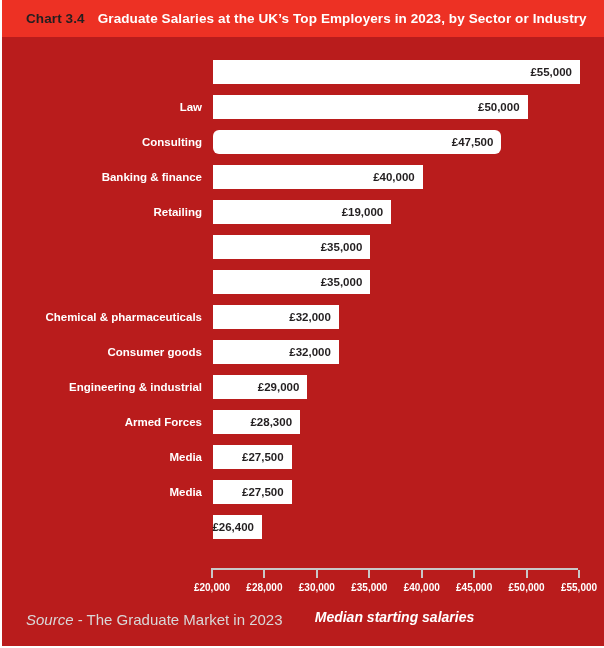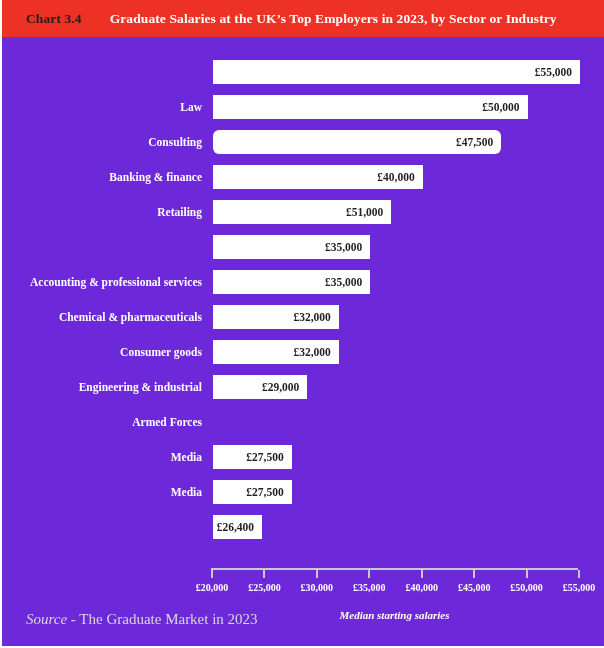--- a/index.html
+++ b/index.html
@@ -5,41 +5,40 @@
   html,body{margin:0;padding:0;}
   body{
     width:604px;height:648px;
     background:#231f20;
     font-family:"Liberation Sans", sans-serif;
     overflow:hidden;
     position:relative;
   }
   #chart-card{
     position:absolute;inset:0;
-    background:#6d28d9;
+    background:#b91c1c;
     border-left:2px solid #ffffff;
     border-bottom:2px solid #ffffff;
     box-sizing:border-box;
     overflow:hidden;
-    font-family:Liberation Serif, serif;
   }
   
   #header-band{
     position:absolute;left:0;top:0;width:604px;height:37px;
     background:#ed3124;
     display:flex;align-items:center;
   }
   #chart-number{
     margin-left:24px;
     color:#231f20;
     font-size:13.5px;font-weight:bold;
     letter-spacing:.1px;white-space:nowrap;
   }
   #chart-title{
-    margin-left:28px;
+    margin-left:13px;
     color:#ffffff;
     font-size:13.5px;font-weight:bold;
     letter-spacing:.1px;white-space:nowrap;
   }
   
   #plot{
     position:absolute;left:0;top:37px;width:604px;height:611px;
   }
   .bar-row{
     position:absolute;left:0;width:604px;height:24px;
@@ -74,21 +73,21 @@
   }
   .tick-label{
     position:absolute;top:545px;
     color:#ffffff;font-size:10px;font-weight:bold;
     text-align:center;white-space:nowrap;
     transform:translateX(-50%);
   }
   #axis-caption{
     position:absolute;left:209px;top:572px;width:367px;
     text-align:center;color:#ffffff;
-    font-size:11px;font-style:italic;font-weight:bold;
+    font-size:14px;font-style:italic;font-weight:bold;
     white-space:nowrap;
   }
   
   #source-note{
     position:absolute;left:24px;top:574px;
     color:#d9d7d7;font-size:15px;white-space:nowrap;
   }
   #source-note .src-word{font-style:italic;}
 </style>
 </head>
@@ -122,30 +121,29 @@
         </div>
         <div class="bar-row" style="top: 128px;">
           <div class="cat-label">Banking &amp; finance</div>
           <div class="bar" style="width: 209.714px;">
             <span class="bar-value">£40,000</span>
           </div>
         </div>
         <div class="bar-row" style="top: 163px;">
           <div class="cat-label">Retailing</div>
           <div class="bar" style="width: 178.257px;">
-            <span class="bar-value">£51,000</span>
+            <span class="bar-value">£19,000</span>
           </div>
         </div>
         <div class="bar-row" style="top: 198px;">
           <div class="bar" style="width: 157.286px;">
             <span class="bar-value">£35,000</span>
           </div>
         </div>
         <div class="bar-row" style="top: 233px;">
-          <div class="cat-label">Accounting &amp; professional services</div>
           <div class="bar" style="width: 157.286px;">
             <span class="bar-value">£35,000</span>
           </div>
         </div>
         <div class="bar-row" style="top: 268px;">
           <div class="cat-label">Chemical &amp; pharmaceuticals</div>
           <div class="bar" style="width: 125.829px;">
             <span class="bar-value">£32,000</span>
           </div>
         </div>
@@ -156,20 +154,23 @@
           </div>
         </div>
         <div class="bar-row" style="top: 338px;">
           <div class="cat-label">Engineering &amp; industrial</div>
           <div class="bar" style="width: 94.3714px; padding-left: 10px;">
             <span class="bar-value">£29,000</span>
           </div>
         </div>
         <div class="bar-row" style="top: 373px;">
           <div class="cat-label">Armed Forces</div>
+          <div class="bar" style="width: 87.0314px;">
+            <span class="bar-value">£28,300</span>
+          </div>
         </div>
         <div class="bar-row" style="top: 408px;">
           <div class="cat-label">Media</div>
           <div class="bar" style="width: 78.6429px;">
             <span class="bar-value">£27,500</span>
           </div>
         </div>
         <div class="bar-row" style="top: 443px;">
           <div class="cat-label">Media</div>
           <div class="bar" style="width: 78.6429px;">
@@ -182,21 +183,21 @@
           </div>
         </div>
       </div>
 
     <div id="axis">
       <div id="axis-line"></div>
       <div id="ticks-container">
           <div class="tick" style="left: 209px;"></div>
           <div class="tick-label" style="left: 210px;">£20,000</div>
           <div class="tick" style="left: 261.429px;"></div>
-          <div class="tick-label" style="left: 262.429px;">£25,000</div>
+          <div class="tick-label" style="left: 262.429px;">£28,000</div>
           <div class="tick" style="left: 313.857px;"></div>
           <div class="tick-label" style="left: 314.857px;">£30,000</div>
           <div class="tick" style="left: 366.286px;"></div>
           <div class="tick-label" style="left: 367.286px;">£35,000</div>
           <div class="tick" style="left: 418.714px;"></div>
           <div class="tick-label" style="left: 419.714px;">£40,000</div>
           <div class="tick" style="left: 471.143px;"></div>
           <div class="tick-label" style="left: 472.143px;">£45,000</div>
           <div class="tick" style="left: 523.571px;"></div>
           <div class="tick-label" style="left: 524.571px;">£50,000</div>

